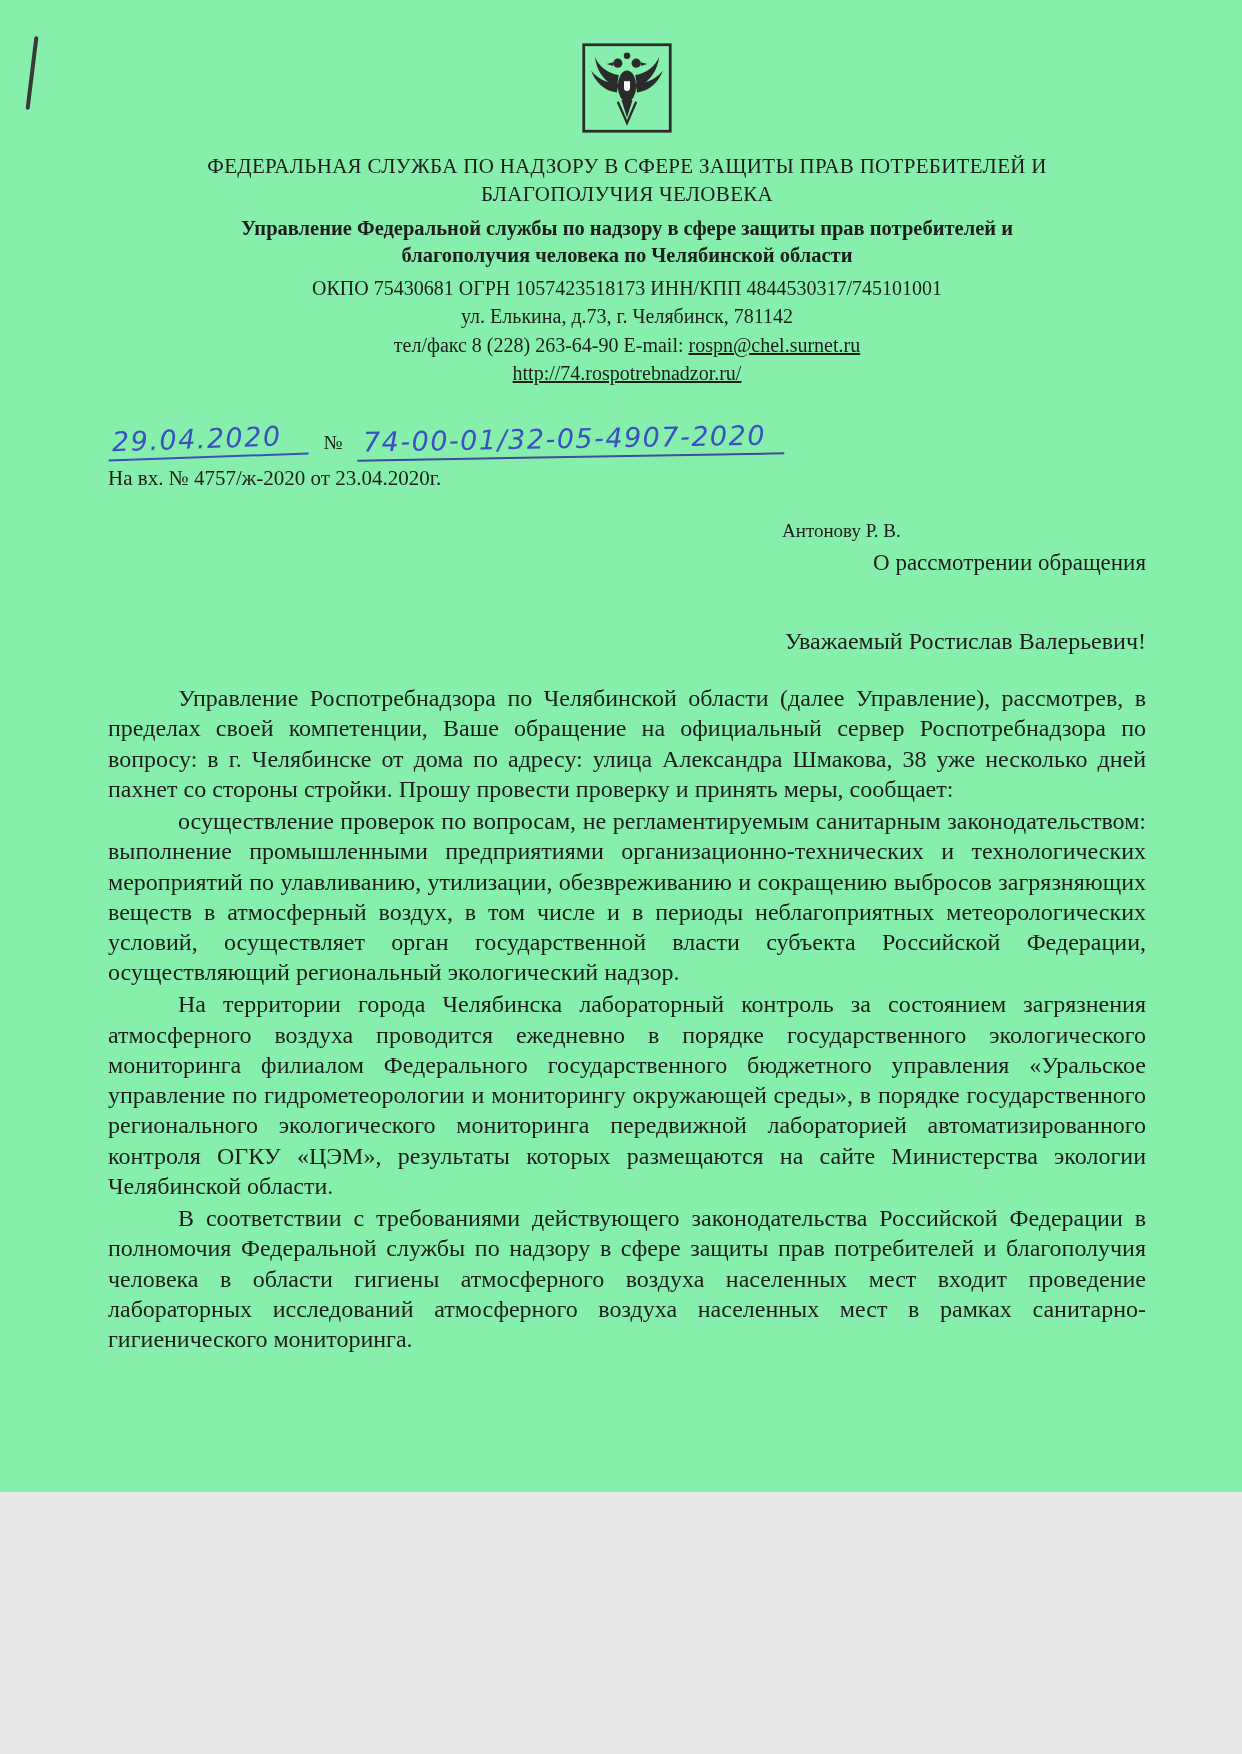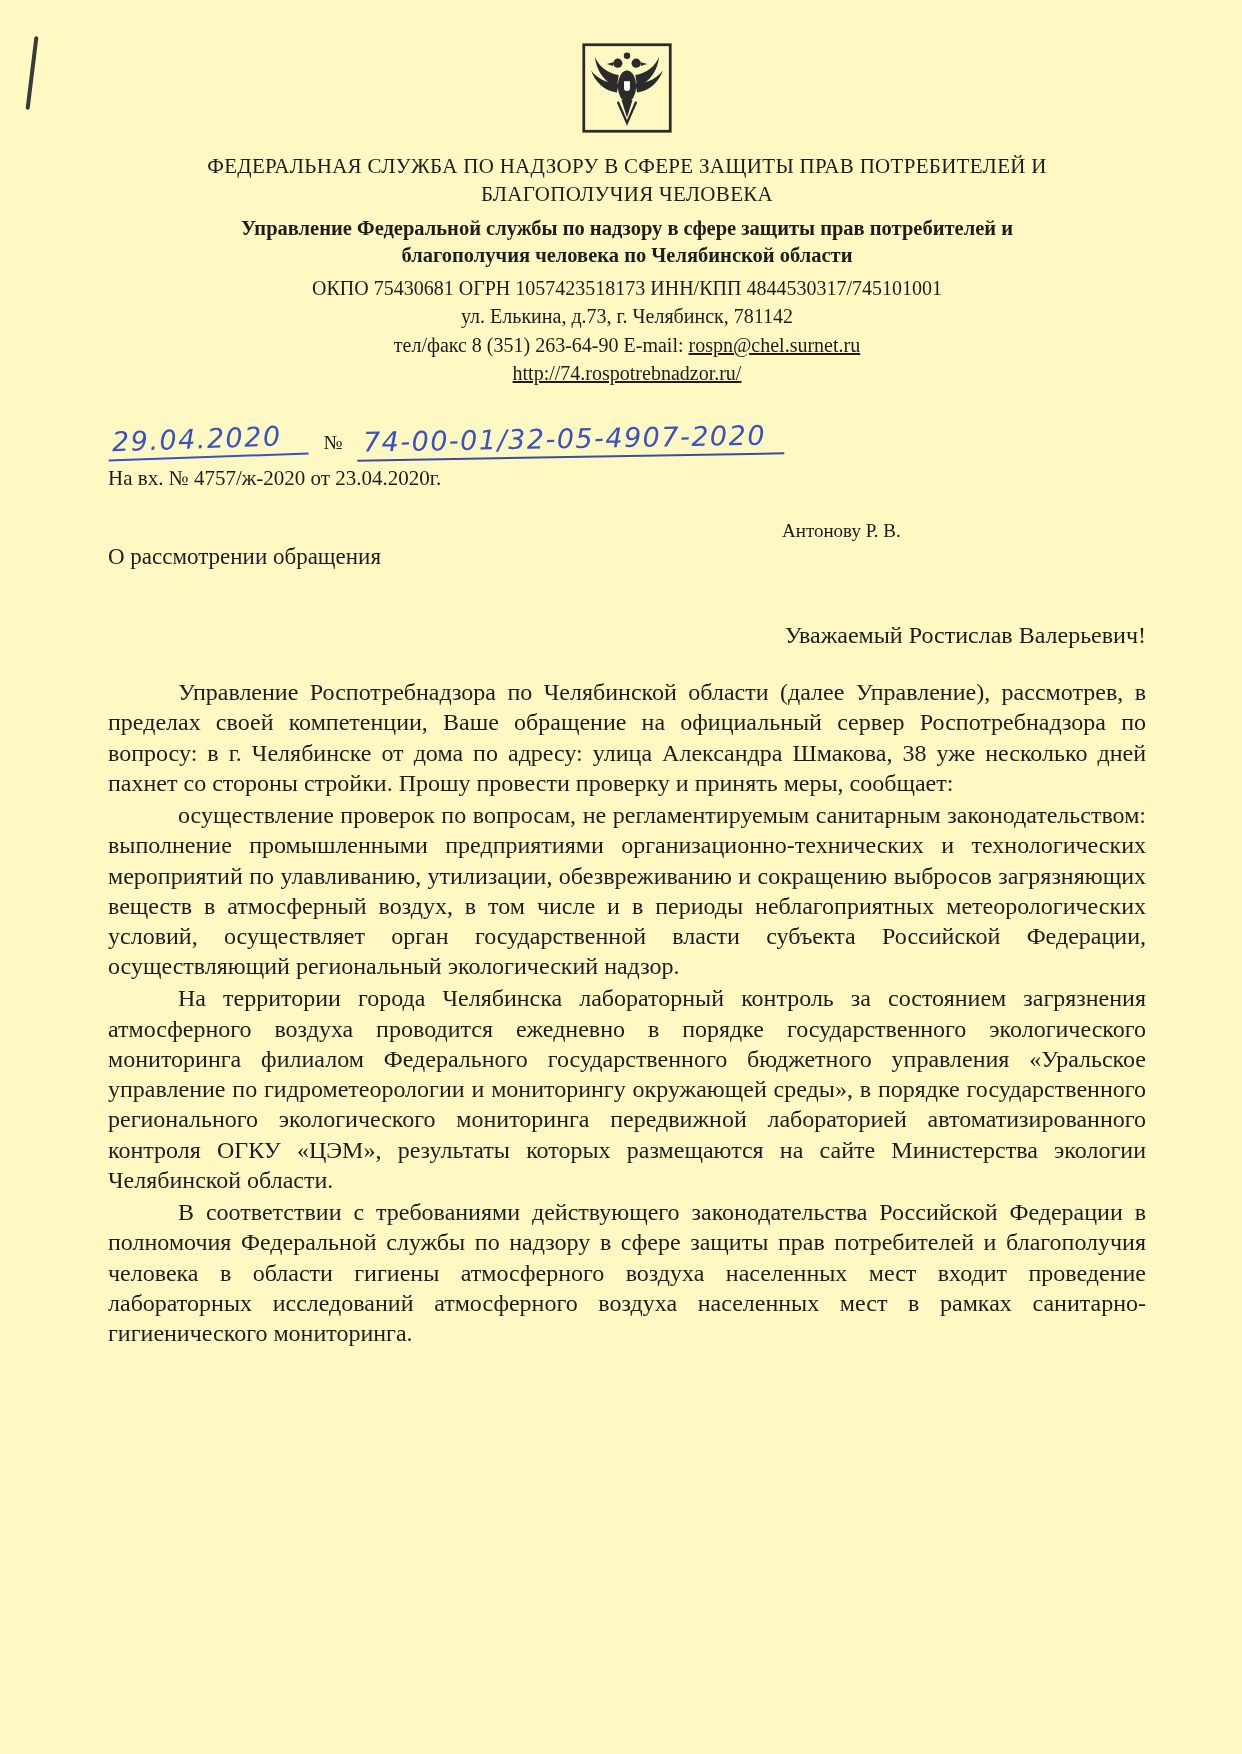--- a/index.html
+++ b/index.html
@@ -1,21 +1,21 @@
 <!DOCTYPE html>
 <html><head>
 <meta charset="utf-8">
 <style>
   html, body { margin: 0; padding: 0; background: #e8e8e6; }
   .page {
     position: relative;
     width: 1242px;
-    height: 1754px;
+    height: 1492px;
     margin: 0 auto;
-    background: #fef9c3;
+    background: #86efac;
     overflow: hidden;
     font-family: "Liberation Serif", "DejaVu Serif", serif;
     color: #1d1d1d;
   }
   .pen-mark {
     position: absolute;
     left: 30px;
     top: 36px;
     width: 4px;
     height: 74px;
@@ -90,20 +90,22 @@
   
   .recipient {
     width: 330px;
     margin: 26px 34px 0 auto;
     font-size: 19px;
     line-height: 1.45;
     text-align: left;
   }
   .subject {
     font-size: 23px;
+    margin-top: 6px;
+    text-align: right;
   }
 
   
   .salutation {
     text-align: right;
     font-size: 24px;
     margin: 52px 0 28px;
   }
   .body-text p {
     font-size: 24px;
@@ -139,21 +141,21 @@
             <path d="M44 63 L50 82 L56 63 Z"></path>
             <path d="M40 65 L50 88 L60 65" fill="none" stroke="#2b2b2b" stroke-width="2.5"></path>
           </g>
           <path d="M46 42 h8 v8 a4 4 0 0 1 -8 0 z" fill="#fdfdfb" stroke="#2b2b2b" stroke-width="1.5"></path>
         </svg>
       </div>
       <div class="org-line1">ФЕДЕРАЛЬНАЯ СЛУЖБА ПО НАДЗОРУ В СФЕРЕ ЗАЩИТЫ ПРАВ ПОТРЕБИТЕЛЕЙ И БЛАГОПОЛУЧИЯ ЧЕЛОВЕКА</div>
       <div class="org-line2">Управление Федеральной службы по надзору в сфере защиты прав потребителей и благополучия человека по Челябинской области</div>
       <div class="head-line">ОКПО 75430681  ОГРН 1057423518173  ИНН/КПП 4844530317/745101001</div>
       <div class="head-line">ул. Елькина, д.73, г. Челябинск, 781142</div>
-      <div class="head-line"><span>тел/факс 8 (351) 263-64-90 E-mail: </span><span class="u">rospn@chel.surnet.ru</span></div>
+      <div class="head-line"><span>тел/факс 8 (228) 263-64-90 E-mail: </span><span class="u">rospn@chel.surnet.ru</span></div>
       <div class="head-line u">http://74.rospotrebnadzor.ru/</div>
     </div>
 
     <div class="ref-row">
       <span class="hw hw-date">29.04.2020</span>
       <span class="num-label">№</span>
       <span class="hw hw-num">74-00-01/32-05-4907-2020</span>
     </div>
     <div class="incoming">На вх. № 4757/ж-2020 от 23.04.2020г.</div>
 

